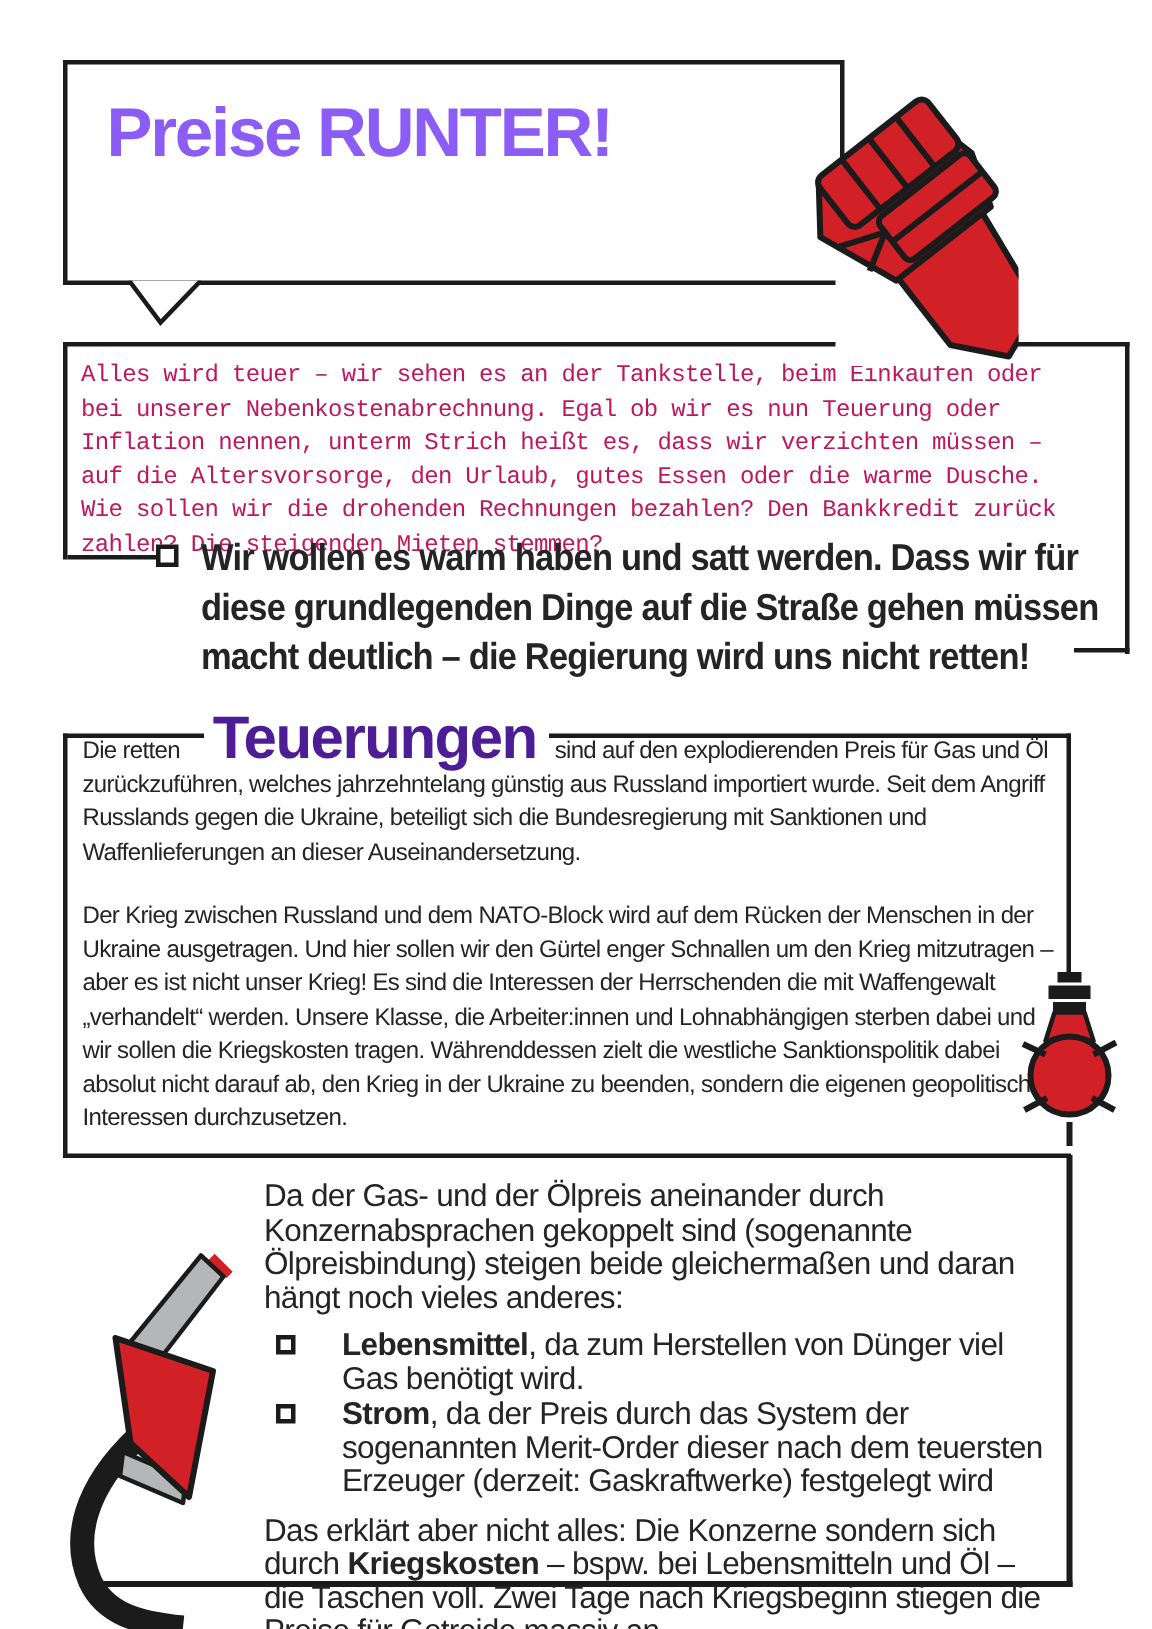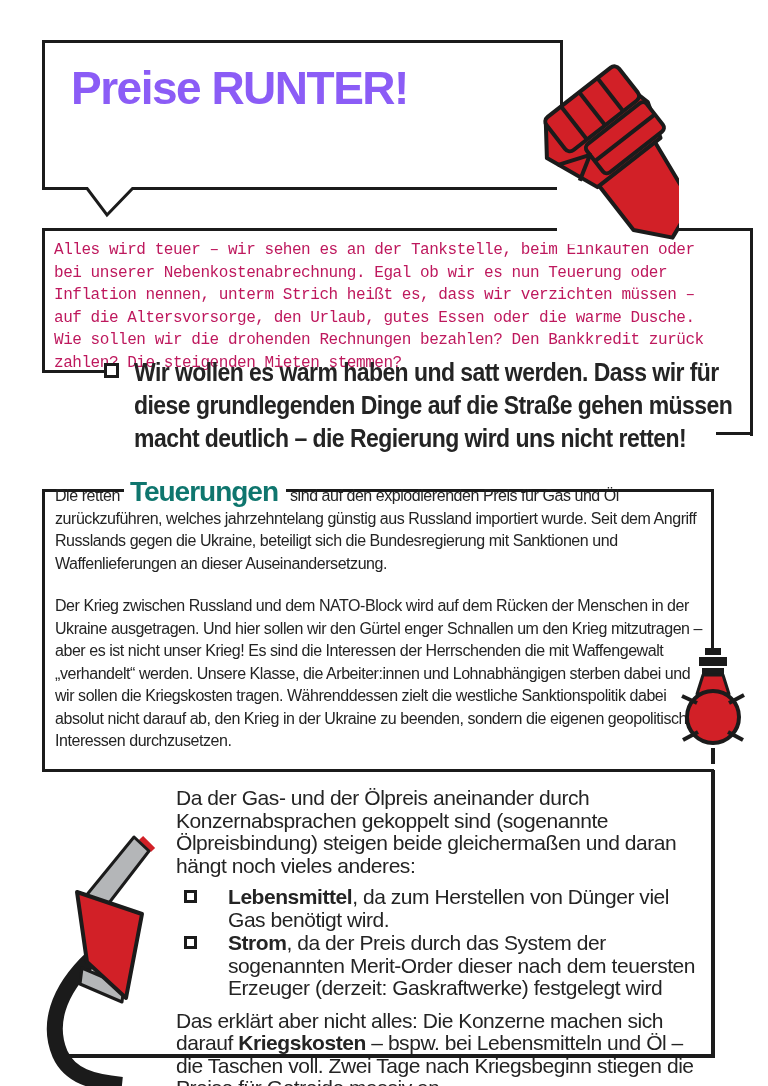--- a/index.html
+++ b/index.html
@@ -46,22 +46,22 @@
   .teuerung-box {
     left:42px; top:489px; width:672px; height:283px;
     border-top:3px solid #1b1b1b; border-left:3px solid #1b1b1b; border-bottom:3px solid #1b1b1b;
     background:transparent; padding:3px 10px 0 10px;
   }
   .lead-para {
     margin-top:-14px; font-size:16px; line-height:22.5px; letter-spacing:-0.45px;
     width:650px; color:#242424;
   }
   .lead-big {
-    font-size:28px; font-weight:800; letter-spacing:-1px; color:#0f766e;
-    position:relative; background:#fff; padding:0 8px 0 6px; white-space:nowrap;
+    font-size:40px; font-weight:800; letter-spacing:-1px; color:#4c1d95;
+    position:relative; background:#fff; padding:0 8px 0 6px; white-space:nowrap;margin-left:12px;
   }
   .para2 { margin-top:20px; font-size:16px; line-height:22.5px; letter-spacing:-0.45px; width:650px; color:#242424; }
 
   .cord { left:711px; top:489px; width:3px; height:162px; background:#1b1b1b; }
 
   
   .bottom-right-border { left:711px; top:770px; width:4px; height:288px; background:#1b1b1b; }
   .bottom-bottom-border { left:58px; top:1054px; width:657px; height:4px; background:#1b1b1b; }
   .bottom-content { left:176px; top:787px; width:528px; font-size:21px; line-height:22.5px; letter-spacing:-0.45px; color:#242424; }
   .bullet-list { list-style:none; margin:9px 0 0 8px; }
@@ -147,21 +147,21 @@
 <div class="abs bottom-content">
   <p>Da der Gas- und der Ölpreis aneinander durch Konzernabsprachen gekoppelt sind (sogenannte Ölpreisbindung) steigen beide gleichermaßen und daran hängt noch vieles anderes:</p>
   <ul class="bullet-list">
     <li>
       <span class="bullet-marker"></span><span class="b">Lebensmittel</span><span>, da zum Herstellen von Dünger viel Gas benötigt wird.</span>
     </li>
     <li>
       <span class="bullet-marker"></span><span class="b">Strom</span><span>, da der Preis durch das System der sogenannten Merit-Order dieser nach dem teuersten Erzeuger (derzeit: Gaskraftwerke) festgelegt wird</span>
     </li>
   </ul>
-  <p class="outro"><span>Das erklärt aber nicht alles: Die Konzerne machen sich darauf </span><span class="b">Kriegskosten</span><span> – bspw. bei Lebensmitteln und Öl – die Taschen voll. Zwei Tage nach Kriegsbeginn stiegen die Preise für Getreide massiv an.</span></p>
+  <p class="outro"><span>Das erklärt aber nicht alles: Die Konzerne sondern sich durch </span><span class="b">Kriegskosten</span><span> – bspw. bei Lebensmitteln und Öl – die Taschen voll. Zwei Tage nach Kriegsbeginn stiegen die Preise für Getreide massiv an.</span></p>
 </div>
 
 <svg class="abs" style="left:30px; top:830px;" width="145" height="256" viewBox="0 0 145 256">
 
   <path d="M 62,128 C 26,162 18,196 30,224 C 40,246 62,252 92,255" fill="none" stroke="#1b1b1b" stroke-width="16"></path>
 
   <line x1="111" y1="8" x2="123" y2="20" stroke="#d22027" stroke-width="6"></line>
 
   <polygon points="104,7 119,21 72,82 55,67" fill="#b4b6b8" stroke="#1b1b1b" stroke-width="3" stroke-linejoin="round"></polygon>
 

